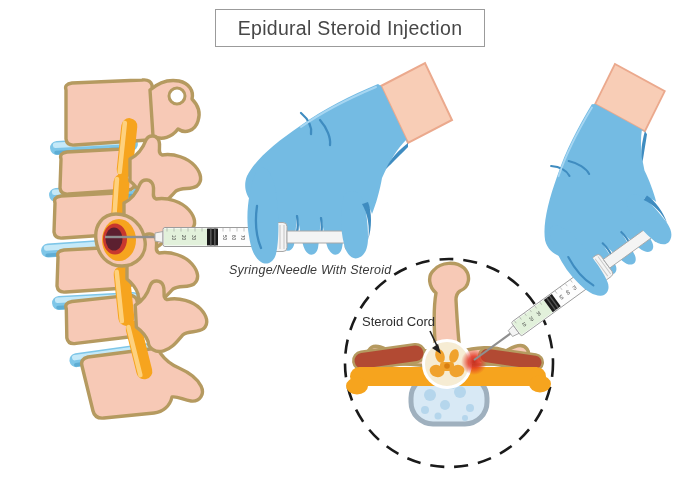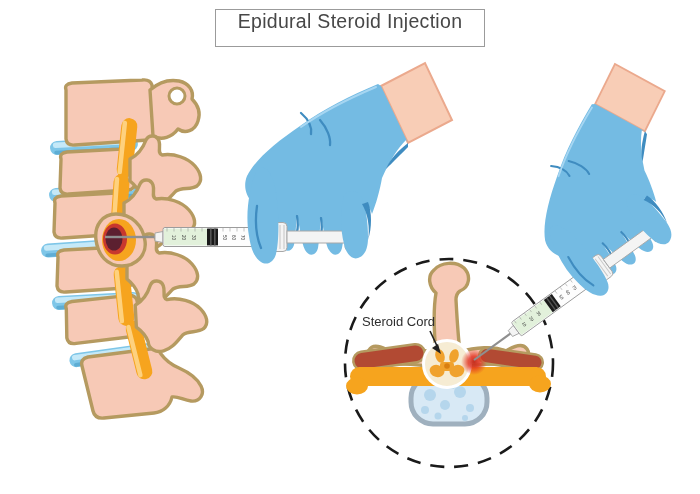--- a/index.html
+++ b/index.html
@@ -1,20 +1,20 @@
 <!DOCTYPE html>
 <html style="--bone: #F7C9B6; --outline: #B59A60; --disc: #7EC6E8; --disc_light: #C5E9F8; --disc_dark: #58A8D0; --nerve: #F6A41E; --nerve_hi: #FFD98F; --glove: #74BBE3; --glove_shadow: #3F8CC0; --skin: #F8CDB6; --skin_edge: #EBA98D; --muscle: #B24A33; --cord: #F6ECD3; --cord_matter: #F0A22D; --cord_canal: #D97F10; --vertebral_body: #D8E9F5; --body_outline: #9FB0BE; --bubble: #AFD2EA; --injection_dark: #5C2030; --injection_red: #C8382E; --steroid: #E2F1DB; --needle_gray: #8F8F8F; --title_text: #474747; --label_text: #3A3A3A; --dash: #1A1A1A;"><head>
 <meta charset="utf-8">
 <style>
   html,body{margin:0;padding:0;background:#ffffff;}
   .stage{position:relative;width:700px;height:494px;background:#fff;overflow:hidden;
          font-family:"Liberation Sans",sans-serif;}
   .stage svg{position:absolute;left:0;top:0;}
   .title-box{position:absolute;left:215px;top:9px;width:268px;height:36px;
-             border:1.5px solid #9B9B9B;display:flex;justify-content:center;
+             border:1.5px solid #9B9B9B;display:flex;align-items:center;justify-content:center;
              font-size:19.5px;letter-spacing:.3px;color:var(--title_text,#474747);}
   .syr-label{position:absolute;left:229px;top:263px;font-style:italic;font-size:12.5px;
              letter-spacing:.2px;color:var(--label_text,#3A3A3A);white-space:nowrap;}
   .cord-label{position:absolute;left:362px;top:314px;font-size:13px;color:#2E2E2E;white-space:nowrap;}
   
   .bone{fill:var(--bone,#F7C9B6);stroke:var(--outline,#B59A60);stroke-width:3.4;stroke-linejoin:round;}
   .disc-main{fill:var(--disc,#7EC6E8);}
   .disc-hi{fill:var(--disc_light,#C5E9F8);}
   .disc-sh{fill:var(--disc_dark,#58A8D0);}
   .nerve{fill:var(--nerve,#F6A41E);}
@@ -215,15 +215,16 @@
     </g>
   </g>
 
   <use href="#hand-syringe-def" transform="translate(105,237)"></use>
   <use href="#hand-syringe-def" transform="translate(474,360) rotate(-36) scale(0.9)"></use>
 </svg>
 
 <div class="title-box">
   <span>Epidural Steroid Injection</span>
 </div>
+<div class="syr-label">Syringe/Needle With Steroid</div>
 <div class="cord-label">Steroid Cord</div>
 
 </div>
 
 </body></html>

